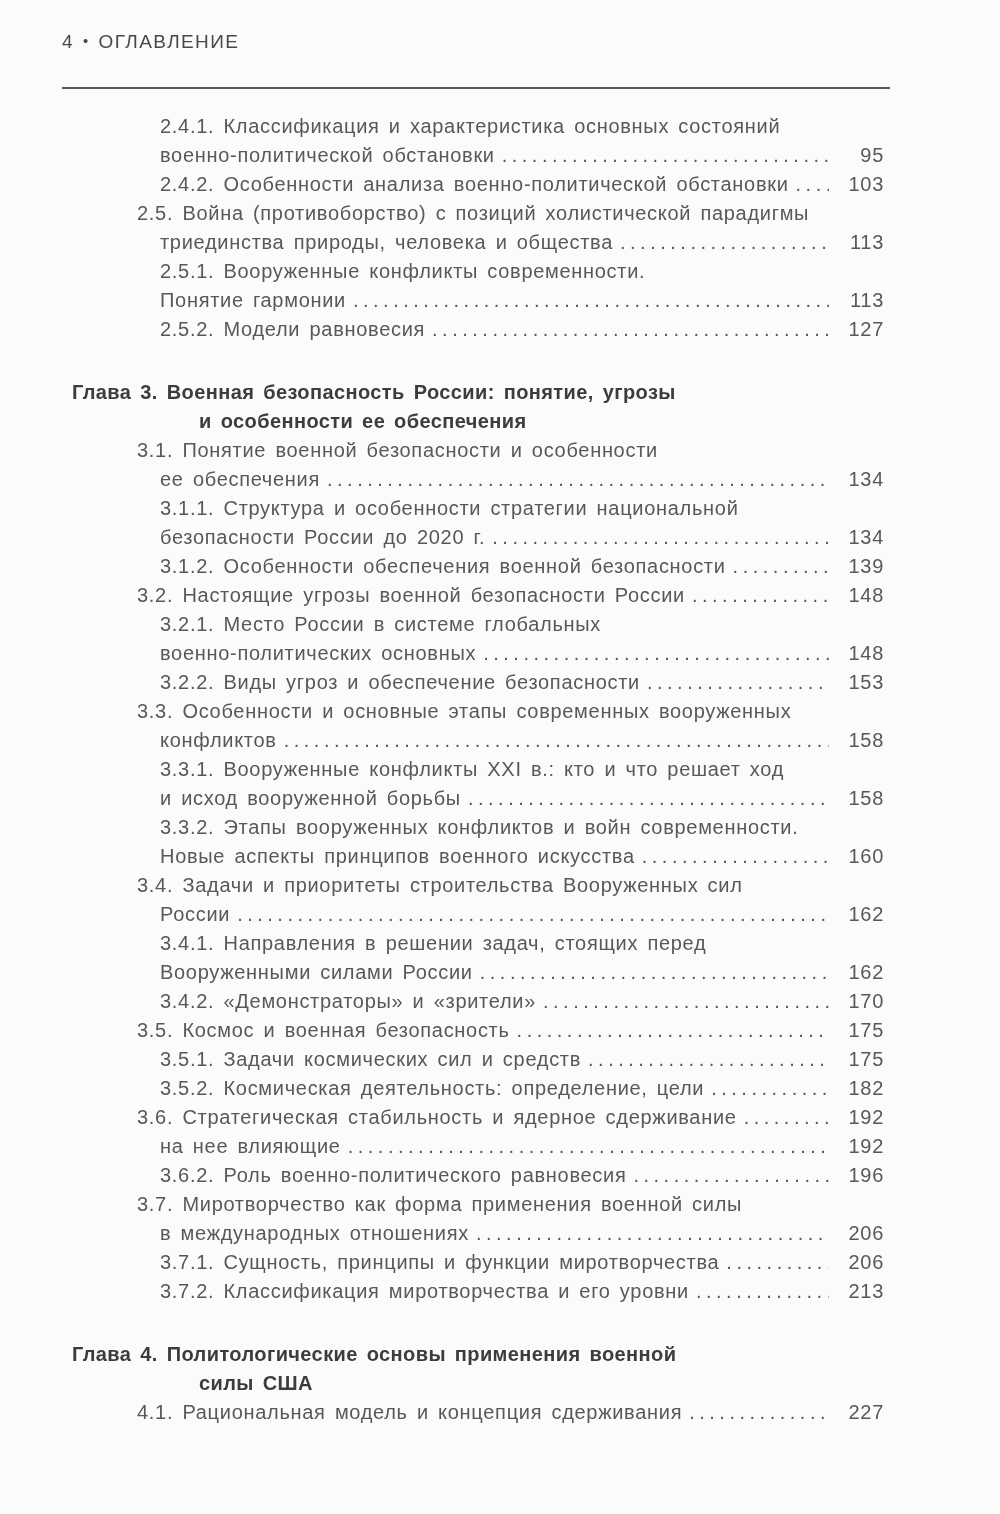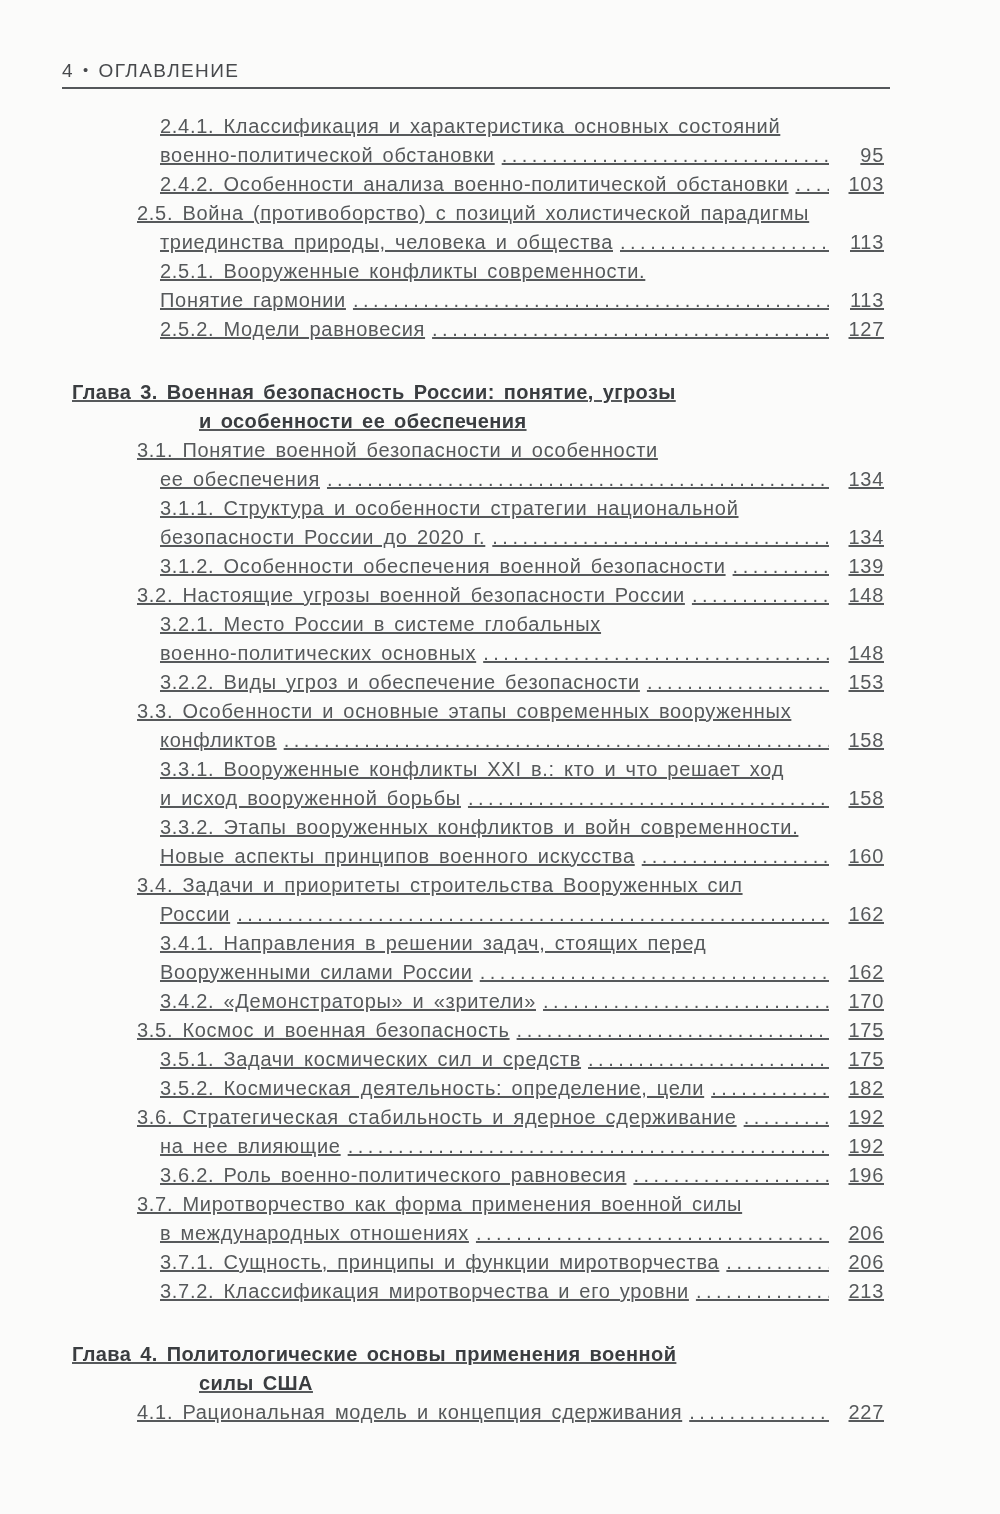--- a/index.html
+++ b/index.html
@@ -15,21 +15,21 @@
     height: 1514px;
     background: var(--bg);
     font-family: "Liberation Sans", sans-serif;
     color: var(--text);
     position: relative;
     overflow: hidden;
   }
   .page-header {
     position: absolute;
     left: 62px;
-    top: 60px;
+    top: 31px;
     font-size: 19px;
     letter-spacing: 1.4px;
     color: var(--header-text);
     white-space: nowrap;
   }
   .page-header .bullet {
     font-size: 0.78em;
     margin: 0 9px;
     vertical-align: 2px;
   }
@@ -39,21 +39,20 @@
     top: 87px;
     width: 828px;
     height: 2px;
     background: var(--rule);
   }
   .toc {
     position: absolute;
     left: 0;
     top: 112px;
     width: 884px;
-    text-decoration: underline;
   }
   .entry { margin: 0; }
   .entry.gap-before { margin-top: 34px; }
   .line {
     line-height: 29px;
     font-size: 20px;
     letter-spacing: 0.7px;
     word-spacing: 3px;
     white-space: nowrap;
   }

